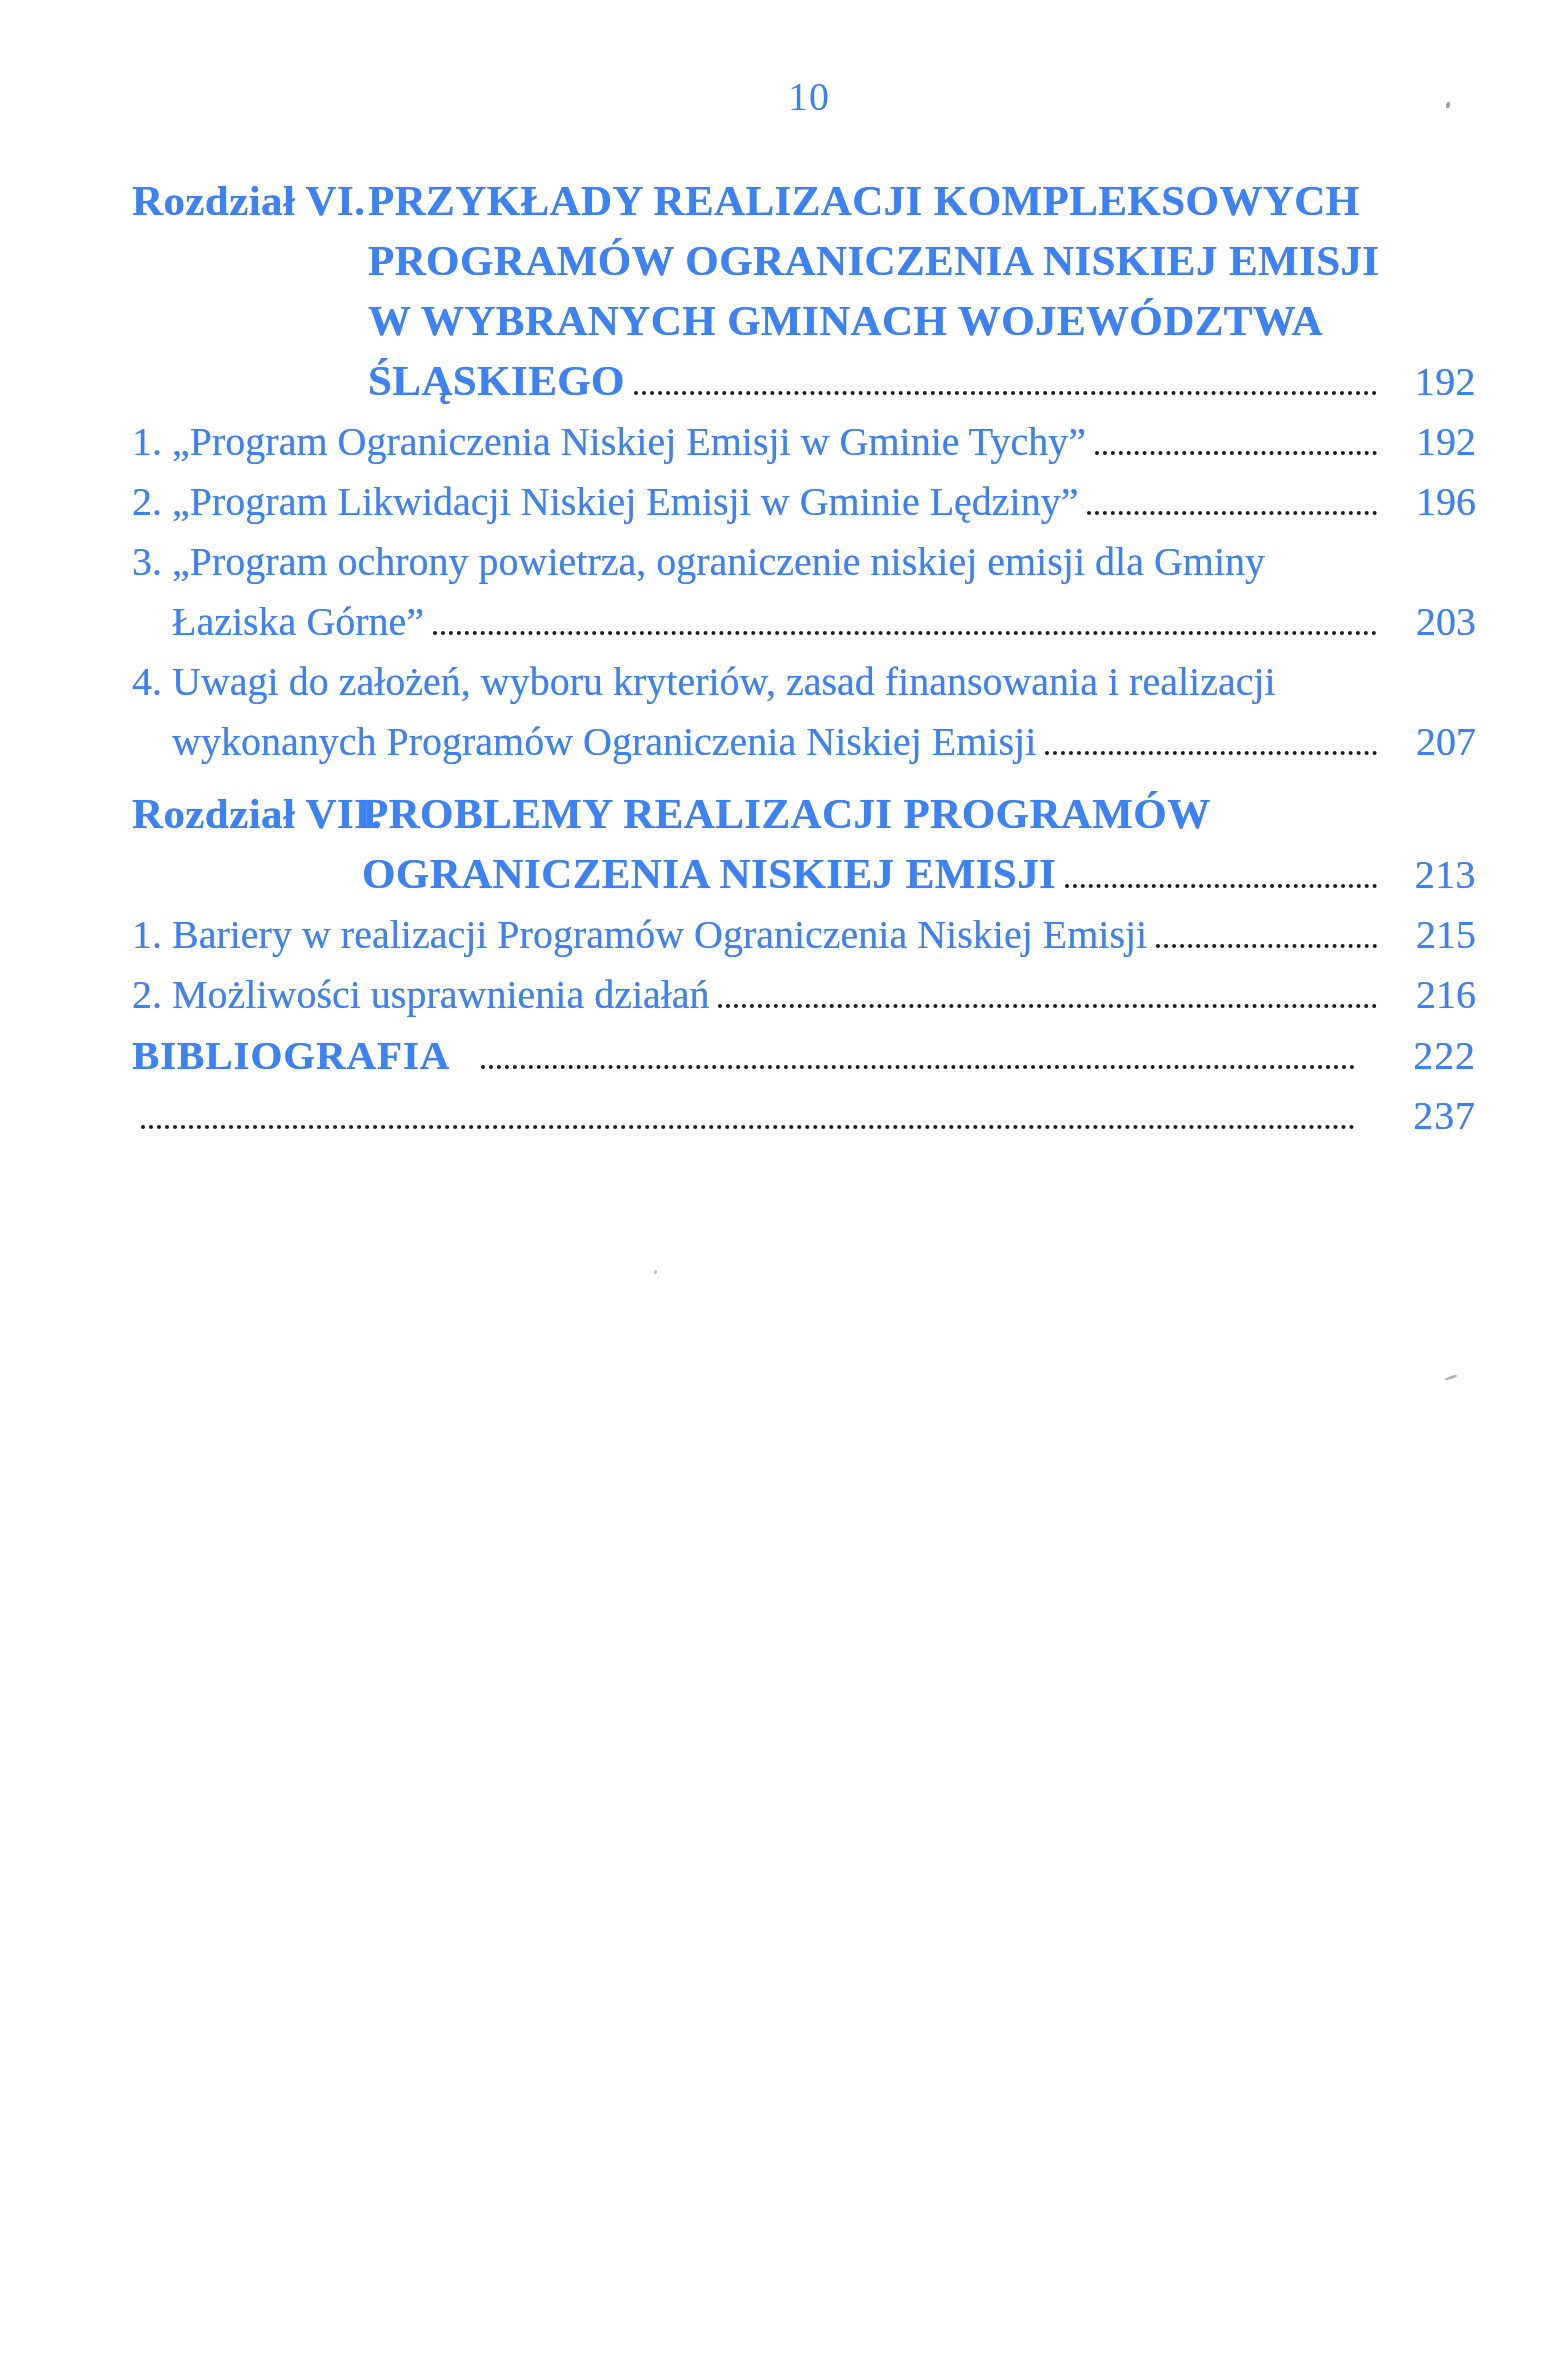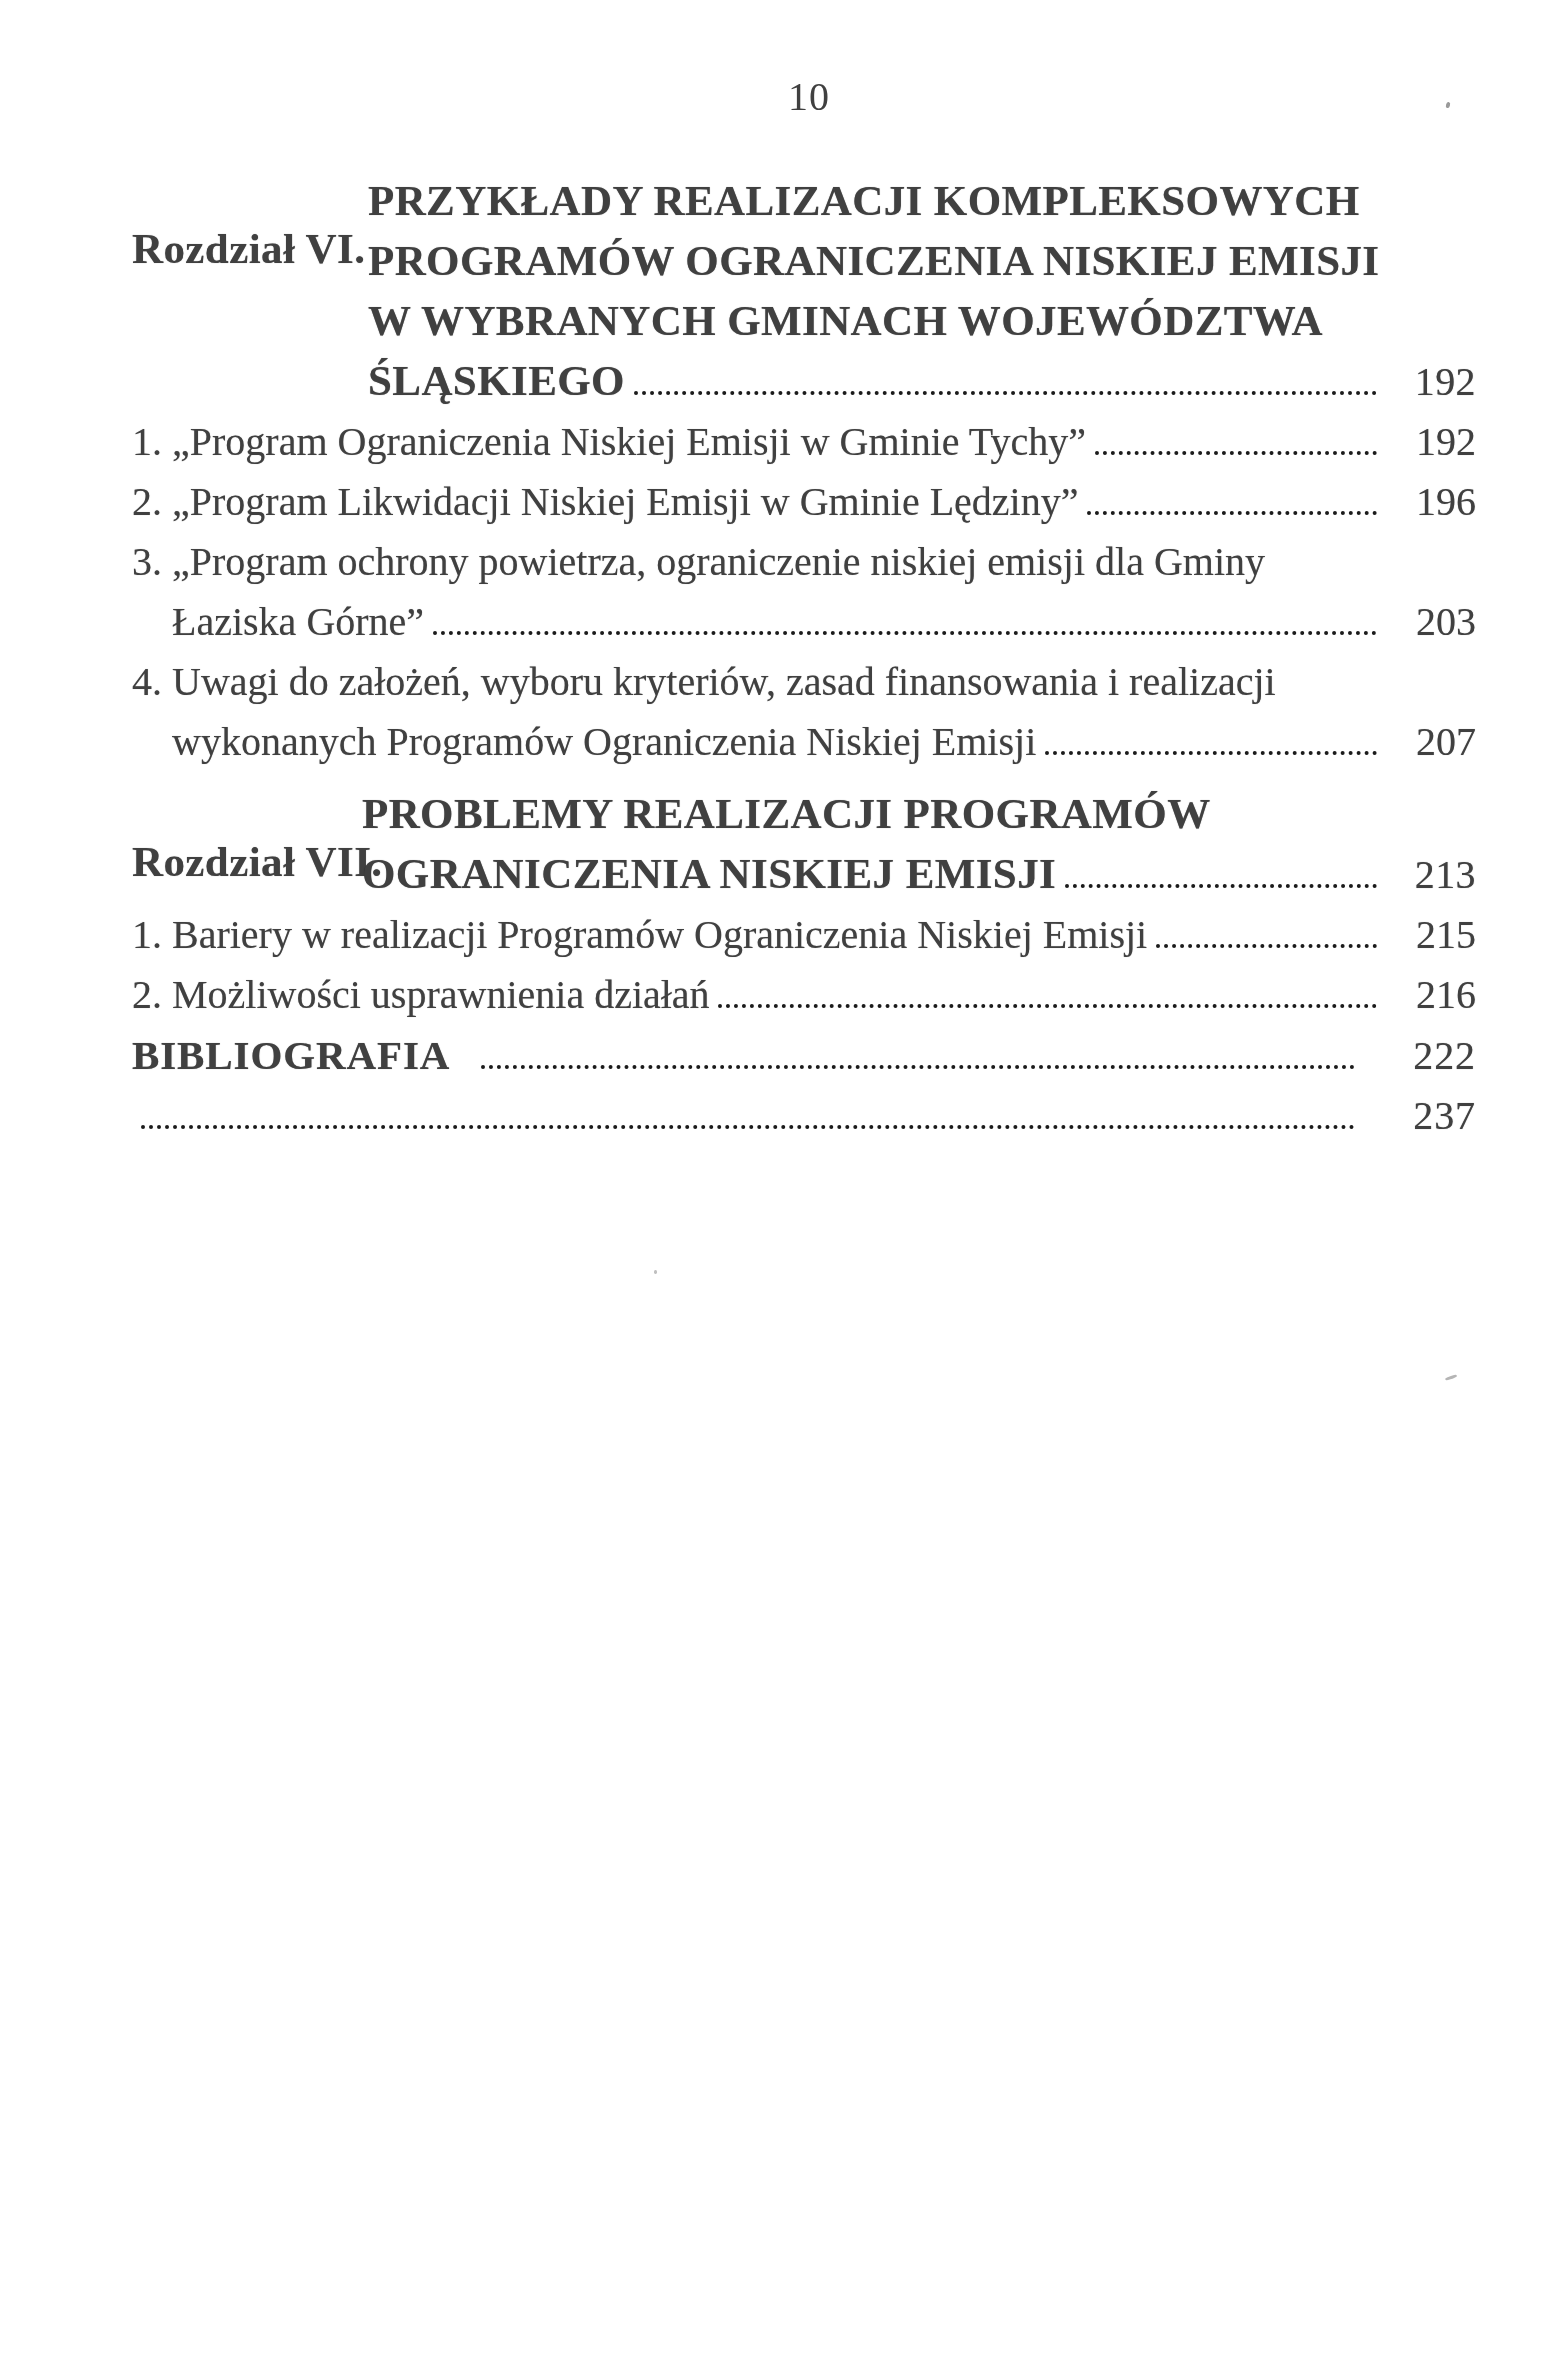--- a/index.html
+++ b/index.html
@@ -2,21 +2,21 @@
 <html style="font-size:14px"><head>
 <meta charset="utf-8">
 <style>
   html,body{margin:0;padding:0;background:#e8e8e8;}
   .page{
     position:relative;
     width:1567px;height:2377px;
     background:#ffffff;
     overflow:hidden;
     font-family:"Liberation Serif","DejaVu Serif",serif;
-    color:#404040;
+    color:#3b82f6;
   }
   
   .folio{
     position:absolute;top:77px;left:788px;
     font-size:40px;line-height:40px;
     letter-spacing:0.9px;
   }
   
   .toc{
     position:absolute;left:132px;top:171px;width:1344px;
@@ -37,21 +37,21 @@
   }
   
   .chapter{
     display:flex;
     font-weight:bold;
     font-size:43px;
     line-height:60px;
     letter-spacing:0.4px;
     text-shadow:0 0 0.9px rgba(0,0,0,0.45);
   }
-  .chapter .prefix{flex:0 0 auto;white-space:nowrap;margin-top:48px;}
+  .chapter .prefix{flex:0 0 auto;white-space:nowrap;}
   .ch6 .prefix{width:236px;}
   .ch7 .prefix{width:230px;}
   .chapter .ctitle{flex:1 1 auto;min-width:0;}
   .chapter .ctitle > div{white-space:nowrap;}
   
   .item{
     font-size:40px;
     line-height:60px;
     text-shadow:0 0 0.9px rgba(0,0,0,0.35);
   }

